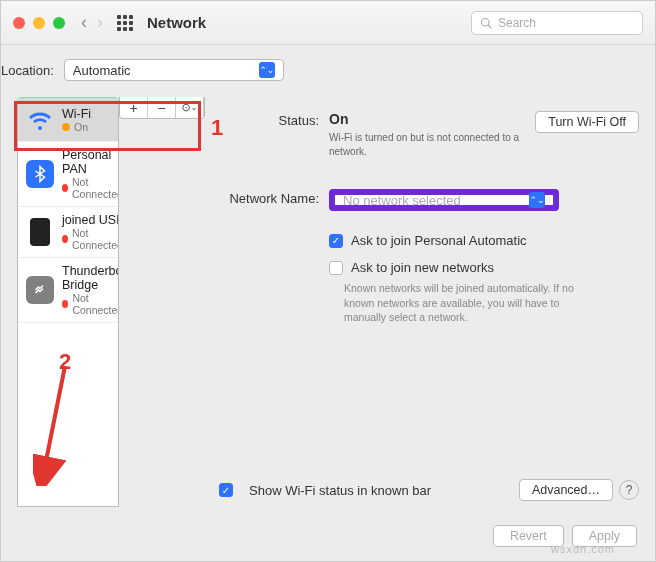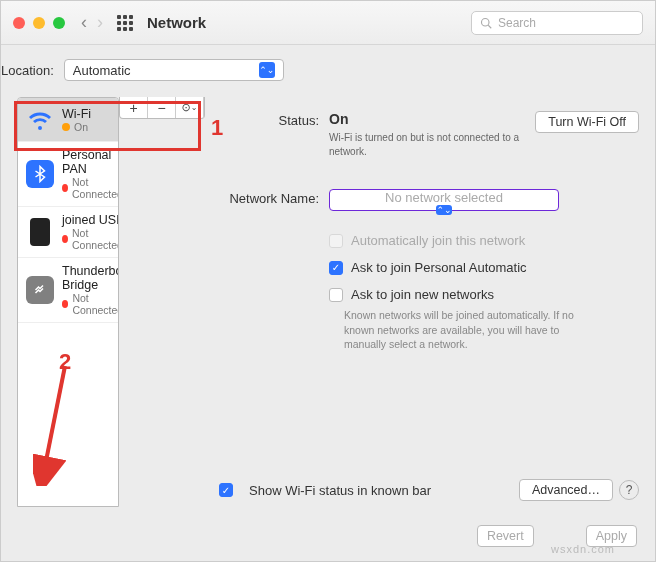--- a/index.html
+++ b/index.html
@@ -52,36 +52,36 @@
     
     
     .detail { flex: 1; display: flex; flex-direction: column; padding-top: 14px; }
     .form-row { display: flex; align-items: flex-start; margin-bottom: 10px; }
     .form-label { width: 110px; text-align: right; font-size: 13px; padding-top: 2px; padding-right: 10px; }
     .form-value { flex: 1; }
     .status-on { font-weight: 600; font-size: 14px; }
     .btn { background: #fff; border: 1px solid #bbb; border-radius: 4px; height: 22px; padding: 0 12px; font-size: 12.5px; display: inline-flex; align-items: center; justify-content: center; }
     .btn-turnoff { float: right; margin-left: auto; }
     .status-desc { font-size: 10px; color: #666; margin-top: 4px; line-height: 1.4; max-width: 250px; }
-    .net-select { background: #fff; border: 1px solid #6d28d9; border-radius: 4px; height: 22px; width: 230px; padding: 0 8px; display: flex; align-items: center; justify-content: space-between; color: #aaa; flex-direction: column; }
+    .net-select { background: #fff; border: 6px solid #6d28d9; border-radius: 4px; height: 22px; width: 230px; padding: 0 8px; display: flex; align-items: center; justify-content: space-between; color: #aaa; }
     
     .checks { margin-left: 110px; }
     .check-row { display: flex; align-items: center; margin: 12px 0; font-size: 13px; }
     .chk { width: 14px; height: 14px; border: 1px solid #bbb; border-radius: 3px; margin-right: 8px; background: #fff; display: inline-flex; align-items: center; justify-content: center; }
     .chk.checked { background: #2d73ff; border-color: #2d73ff; color: #fff; font-size: 10px; }
     .chk.disabled { opacity: 0.4; }
     .check-row.disabled { color: #aaa; }
     .check-desc { font-size: 10.5px; color: #888; margin-left: 15px; line-height: 1.4; margin-top: -6px; max-width: 260px; }
     
     .detail-footer-row { display: flex; align-items: center; margin-top: auto; padding-bottom: 6px; }
     .help-btn { width: 20px; height: 20px; border: 1px solid #bbb; border-radius: 50%; display: flex; align-items: center; justify-content: center; font-size: 12px; color: #555; margin-left: 6px; }
     
     
     .footer-row { display: flex; justify-content: flex-end; gap: 8px; padding: 8px 18px 12px; }
-    .footer-row .btn { padding: 0 9px; color: #aaa; margin-left: 44px; }
+    .footer-row .btn { padding: 0 16px; color: #aaa; }
     
     
     .watermark { position: absolute; bottom: 6px; right: 40px; font-size: 11px; color: #bbb; letter-spacing: 1px; pointer-events: none; }
     
     
     .red-box { position: absolute; border: 3px solid #e0362f; pointer-events: none; }
     .anno-1 { position: absolute; color: #e0362f; font-size: 22px; font-weight: 700; font-family: Arial; }
     .arrow { position: absolute; pointer-events: none; }
   </style>
 </head>
@@ -216,24 +216,20 @@
         <div class="form-label">Network Name:</div>
         <div class="form-value">
           <div class="net-select">
             <span>No network selected</span>
             <span class="select-arrow">⌃⌄</span>
           </div>
         </div>
       </div>
 
       <div class="checks">
-        <div class="check-row disabled">
-          <span class="chk disabled"></span>
-          <span>Automatically join this network</span>
-        </div>
         <div class="check-row">
           <span class="chk checked">✓</span>
           <span>Ask to join Personal Automatic</span>
         </div>
         <div class="check-row">
           <span class="chk"></span>
           <span>Ask to join new networks</span>
         </div>
         <div class="check-desc">Known networks will be joined automatically. If no known networks are available, you will have to manually select a network.</div>
       </div>

